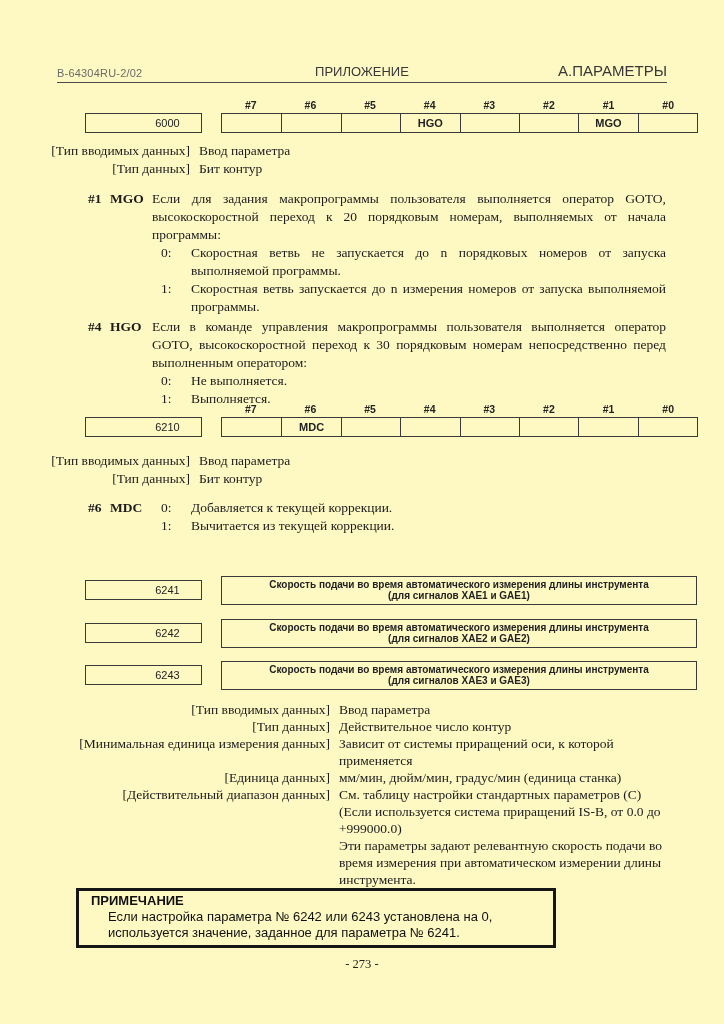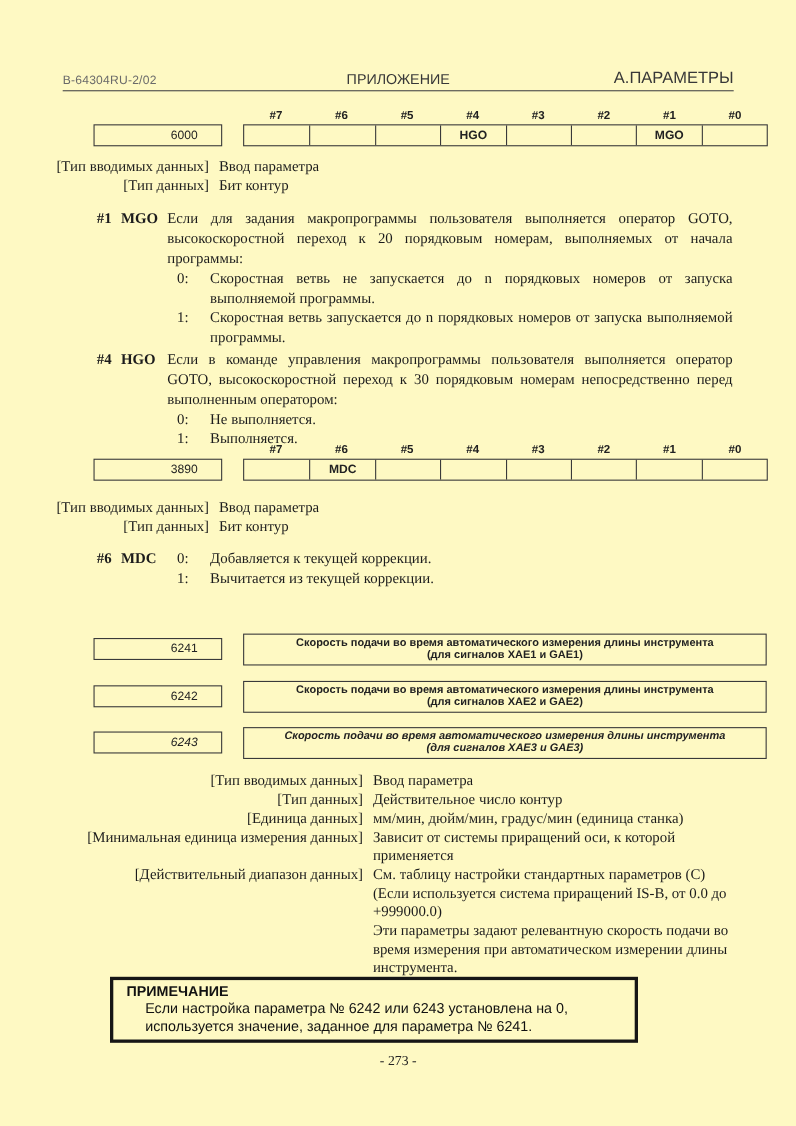--- a/index.html
+++ b/index.html
@@ -70,21 +70,21 @@
     margin-left:19px;width:474px;
     border:1.5px solid #3a3a3a;
     text-align:center;
     font-family:"Liberation Sans", sans-serif;
     font-size:10px;font-weight:700;color:#222;
     line-height:11.5px;padding:1.5px 0 2px 0;
   }
 
   
   .notebox{
-    margin-left:100px;width:452px;
+    margin-left:76px;width:452px;
     border:3px solid #161616;
     font-family:"Liberation Sans", sans-serif;
     padding:2px 10px 4px 12px;
   }
   .note-title{font-size:13px;font-weight:700;color:#111;line-height:16px;}
   .note-body{font-size:13px;color:#111;line-height:16px;margin-left:17px;white-space:pre-line;}
 
   
   .footer{position:absolute;left:0;right:0;top:957px;text-align:center;
     font-size:12.5px;color:#222;}
@@ -147,21 +147,21 @@
           <div class="bitid">#1</div>
           <div class="bitname">MGO</div>
           <div class="bitbody">
             <div class="bittext">Если для задания макропрограммы пользователя выполняется оператор GOTO, высокоскоростной переход к 20 порядковым номерам, выполняемых от начала программы:</div>
             <div class="opt">
               <div class="optkey">0:</div>
               <div class="opttext">Скоростная ветвь не запускается до n порядковых номеров от запуска выполняемой программы.</div>
             </div>
             <div class="opt">
               <div class="optkey">1:</div>
-              <div class="opttext">Скоростная ветвь запускается до n порядковых номеров от запуска выполняемой программы.</div>
+              <div class="opttext">Скоростная ветвь запускается до n измерения номеров от запуска выполняемой программы.</div>
             </div>
           </div>
         </div>
       </div>
     </div>
 
     <div class="sec" style="top:318px;">
       <div class="bitdesc">
         <div class="bithead">
           <div class="bitid">#4</div>
@@ -176,21 +176,21 @@
               <div class="optkey">1:</div>
               <div class="opttext">Выполняется.</div>
             </div>
           </div>
         </div>
       </div>
     </div>
 
     <div class="sec" style="top:403px;">
       <div class="bitrow">
-        <div class="pbox">3890</div>
+        <div class="pbox">6210</div>
         <div class="bitgrid">
           <div class="bitlabels">
             <div>#7</div>
             <div>#6</div>
             <div>#5</div>
             <div>#4</div>
             <div>#3</div>
             <div>#2</div>
             <div>#1</div>
             <div>#0</div>
@@ -252,47 +252,47 @@
     <div class="sec" style="top:619px;">
       <div class="wprow">
         <div class="pbox">6242</div>
         <div class="wpdesc">
           <div>Скорость подачи во время автоматического измерения длины инструмента</div>
           <div>(для сигналов XAE2 и GAE2)</div>
         </div>
       </div>
     </div>
 
-    <div class="sec" style="top:661px;font-style:italic;">
+    <div class="sec" style="top:661px;">
       <div class="wprow">
         <div class="pbox">6243</div>
         <div class="wpdesc">
           <div>Скорость подачи во время автоматического измерения длины инструмента</div>
           <div>(для сигналов XAE3 и GAE3)</div>
         </div>
       </div>
     </div>
 
     <div class="sec block-word" style="top:701px;">
       <div class="trow">
         <div class="tlabel">[Тип вводимых данных]</div>
         <div class="tvalue">Ввод параметра</div>
       </div>
       <div class="trow">
         <div class="tlabel">[Тип данных]</div>
         <div class="tvalue">Действительное число контур</div>
       </div>
       <div class="trow">
-        <div class="tlabel">[Единица данных]</div>
-        <div class="tvalue">мм/мин, дюйм/мин, градус/мин (единица станка)</div>
-      </div>
-      <div class="trow">
         <div class="tlabel">[Минимальная единица измерения данных]</div>
         <div class="tvalue">Зависит от системы приращений оси, к которой
 применяется</div>
+      </div>
+      <div class="trow">
+        <div class="tlabel">[Единица данных]</div>
+        <div class="tvalue">мм/мин, дюйм/мин, градус/мин (единица станка)</div>
       </div>
       <div class="trow">
         <div class="tlabel">[Действительный диапазон данных]</div>
         <div class="tvalue">См. таблицу настройки стандартных параметров (C)
 (Если используется система приращений IS-B, от 0.0 до
 +999000.0)
 Эти параметры задают релевантную скорость подачи во
 время измерения при автоматическом измерении длины
 инструмента.</div>
       </div>

